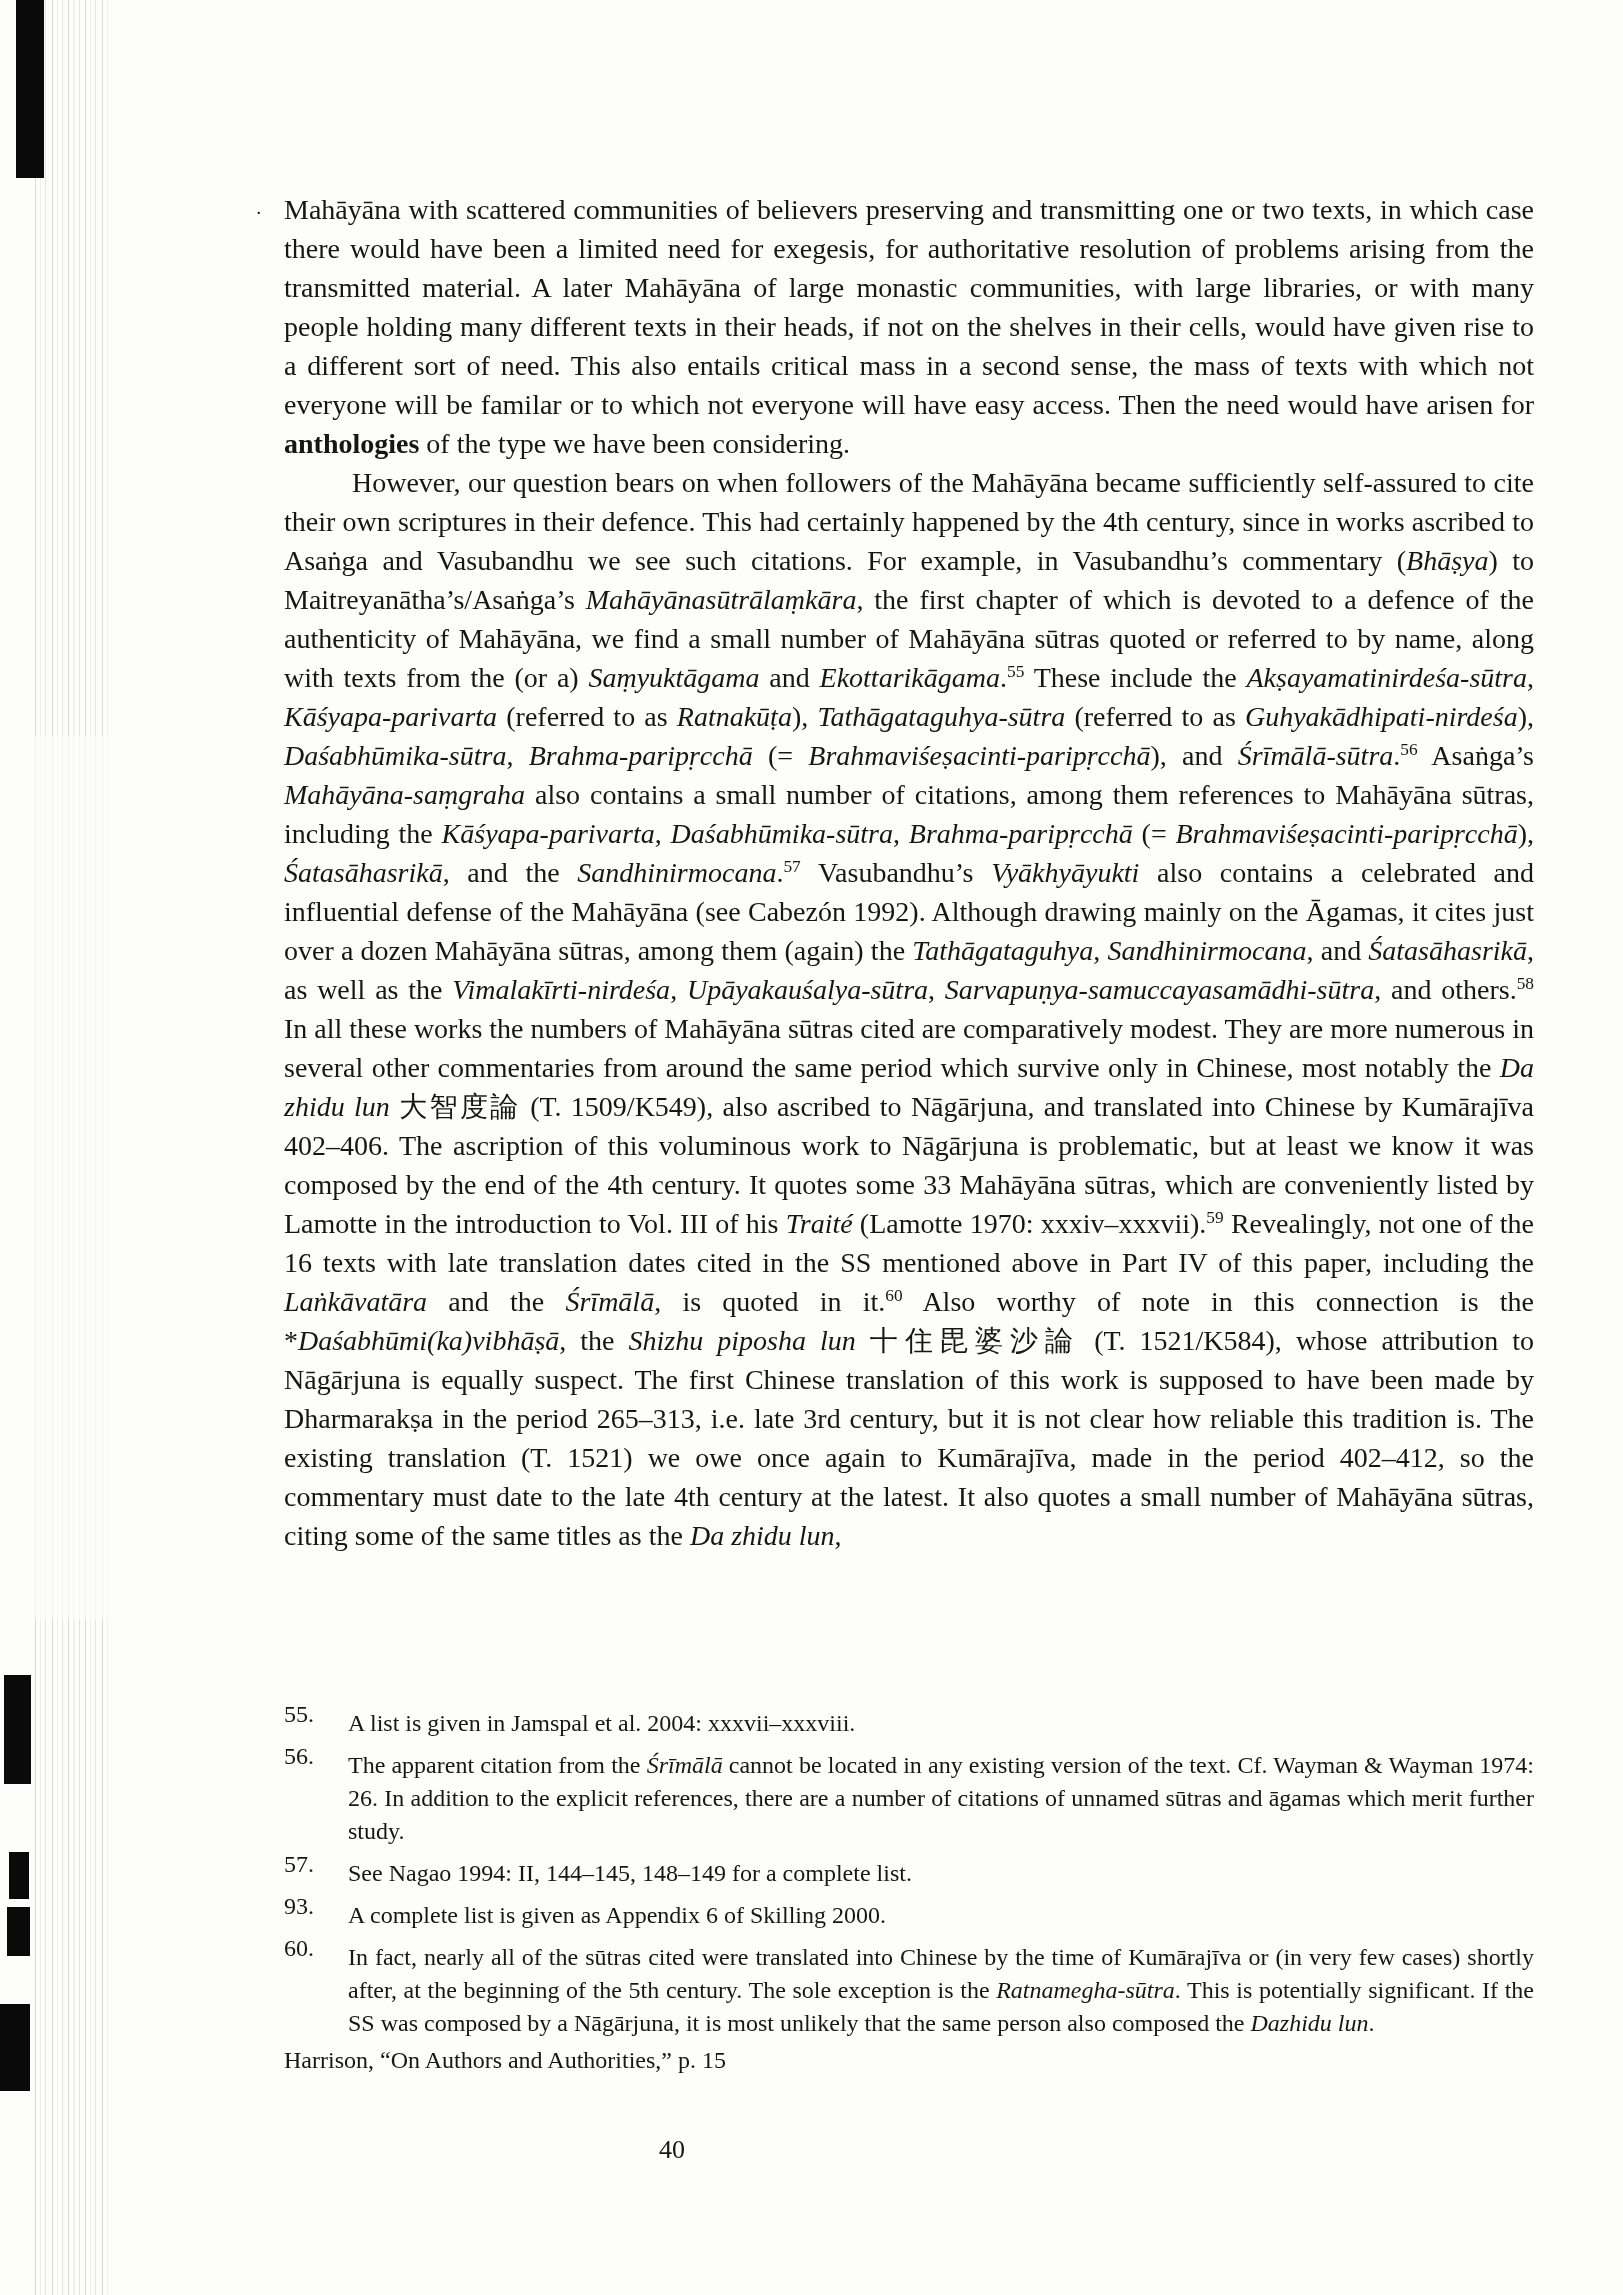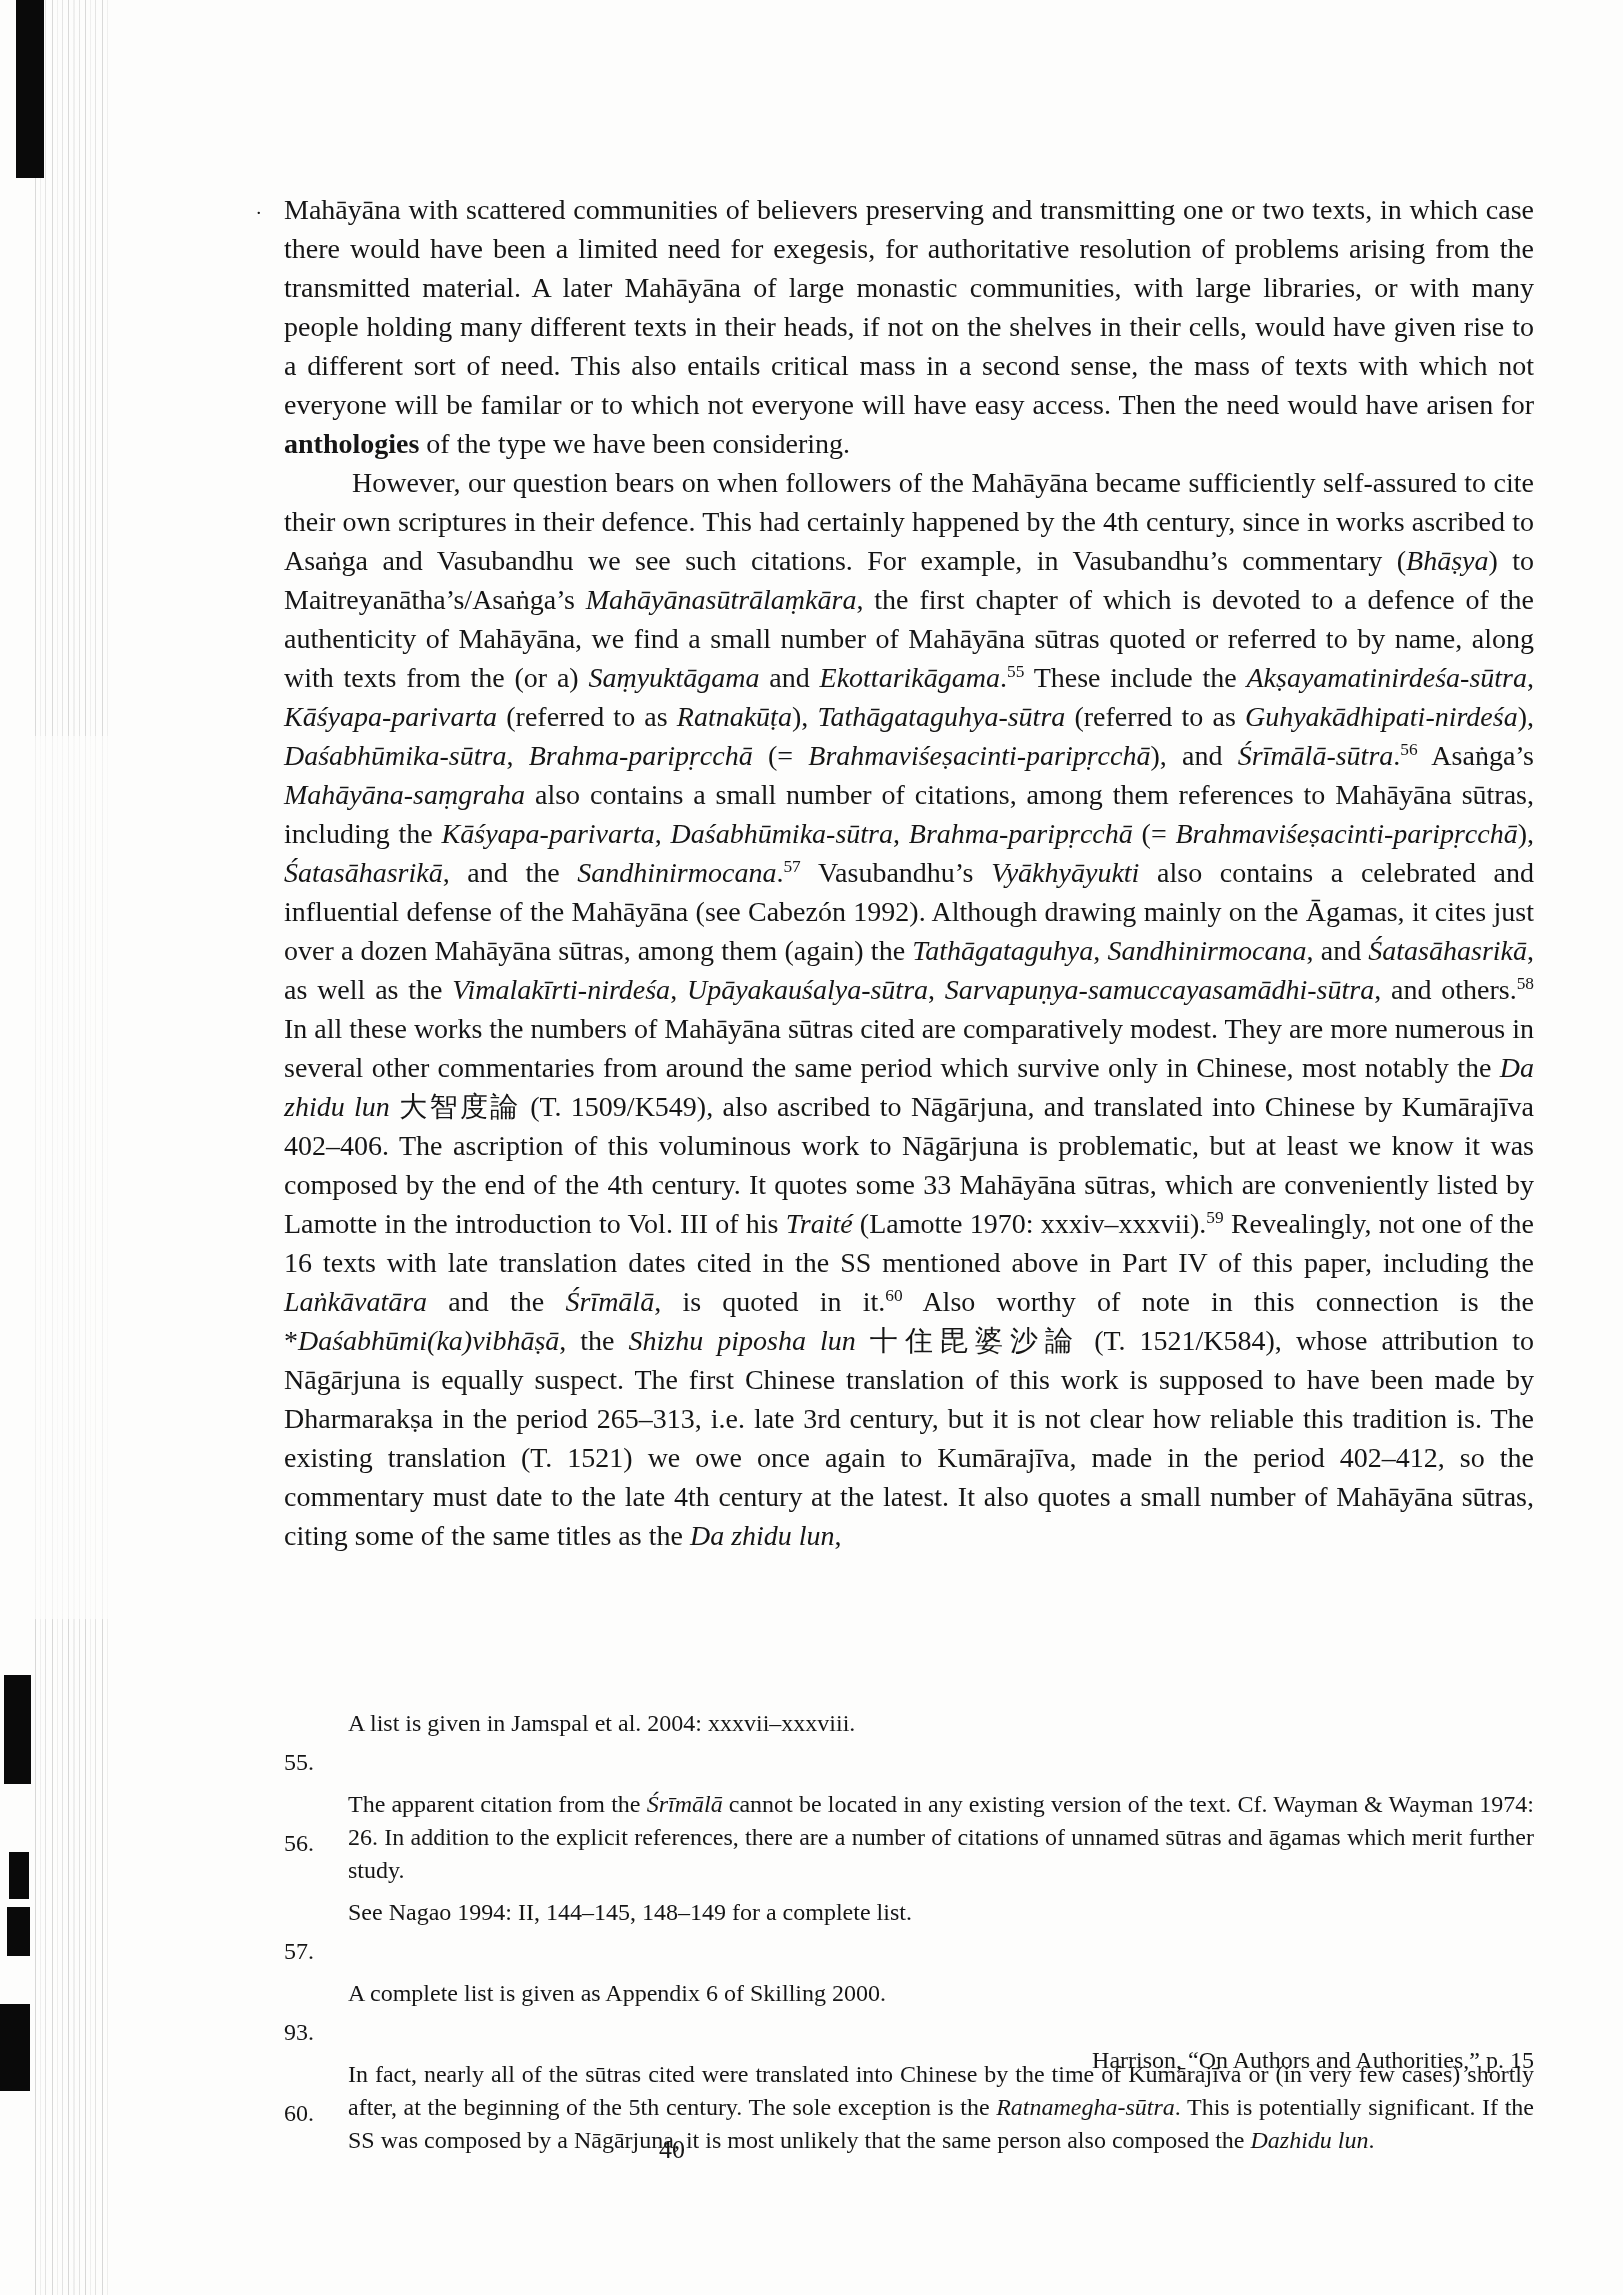--- a/index.html
+++ b/index.html
@@ -66,28 +66,27 @@
   .footnotes {
     position: absolute;
     left: 284px; top: 1698px; width: 1250px;
   }
   .footnote {
     display: grid;
     grid-template-columns: 64px 1fr;
     font-size: 24px;
     line-height: 33px;
   }
-  .fn-num  { text-align: left; margin-top: 48px; }
+  .fn-num  { text-align: left; }
   .fn-text { text-align: justify; margin-top: 9px; }
 
   
   .attribution {
     position: absolute;
     left: 284px; top: 2044px; width: 1250px;
-    text-align: right;
     font-size: 24px;
     line-height: 33px;
   }
   .page-number {
     position: absolute;
     left: 0; top: 2135px; width: 1344px;
     text-align: center;
     font-size: 26px;
   }
 </style>

